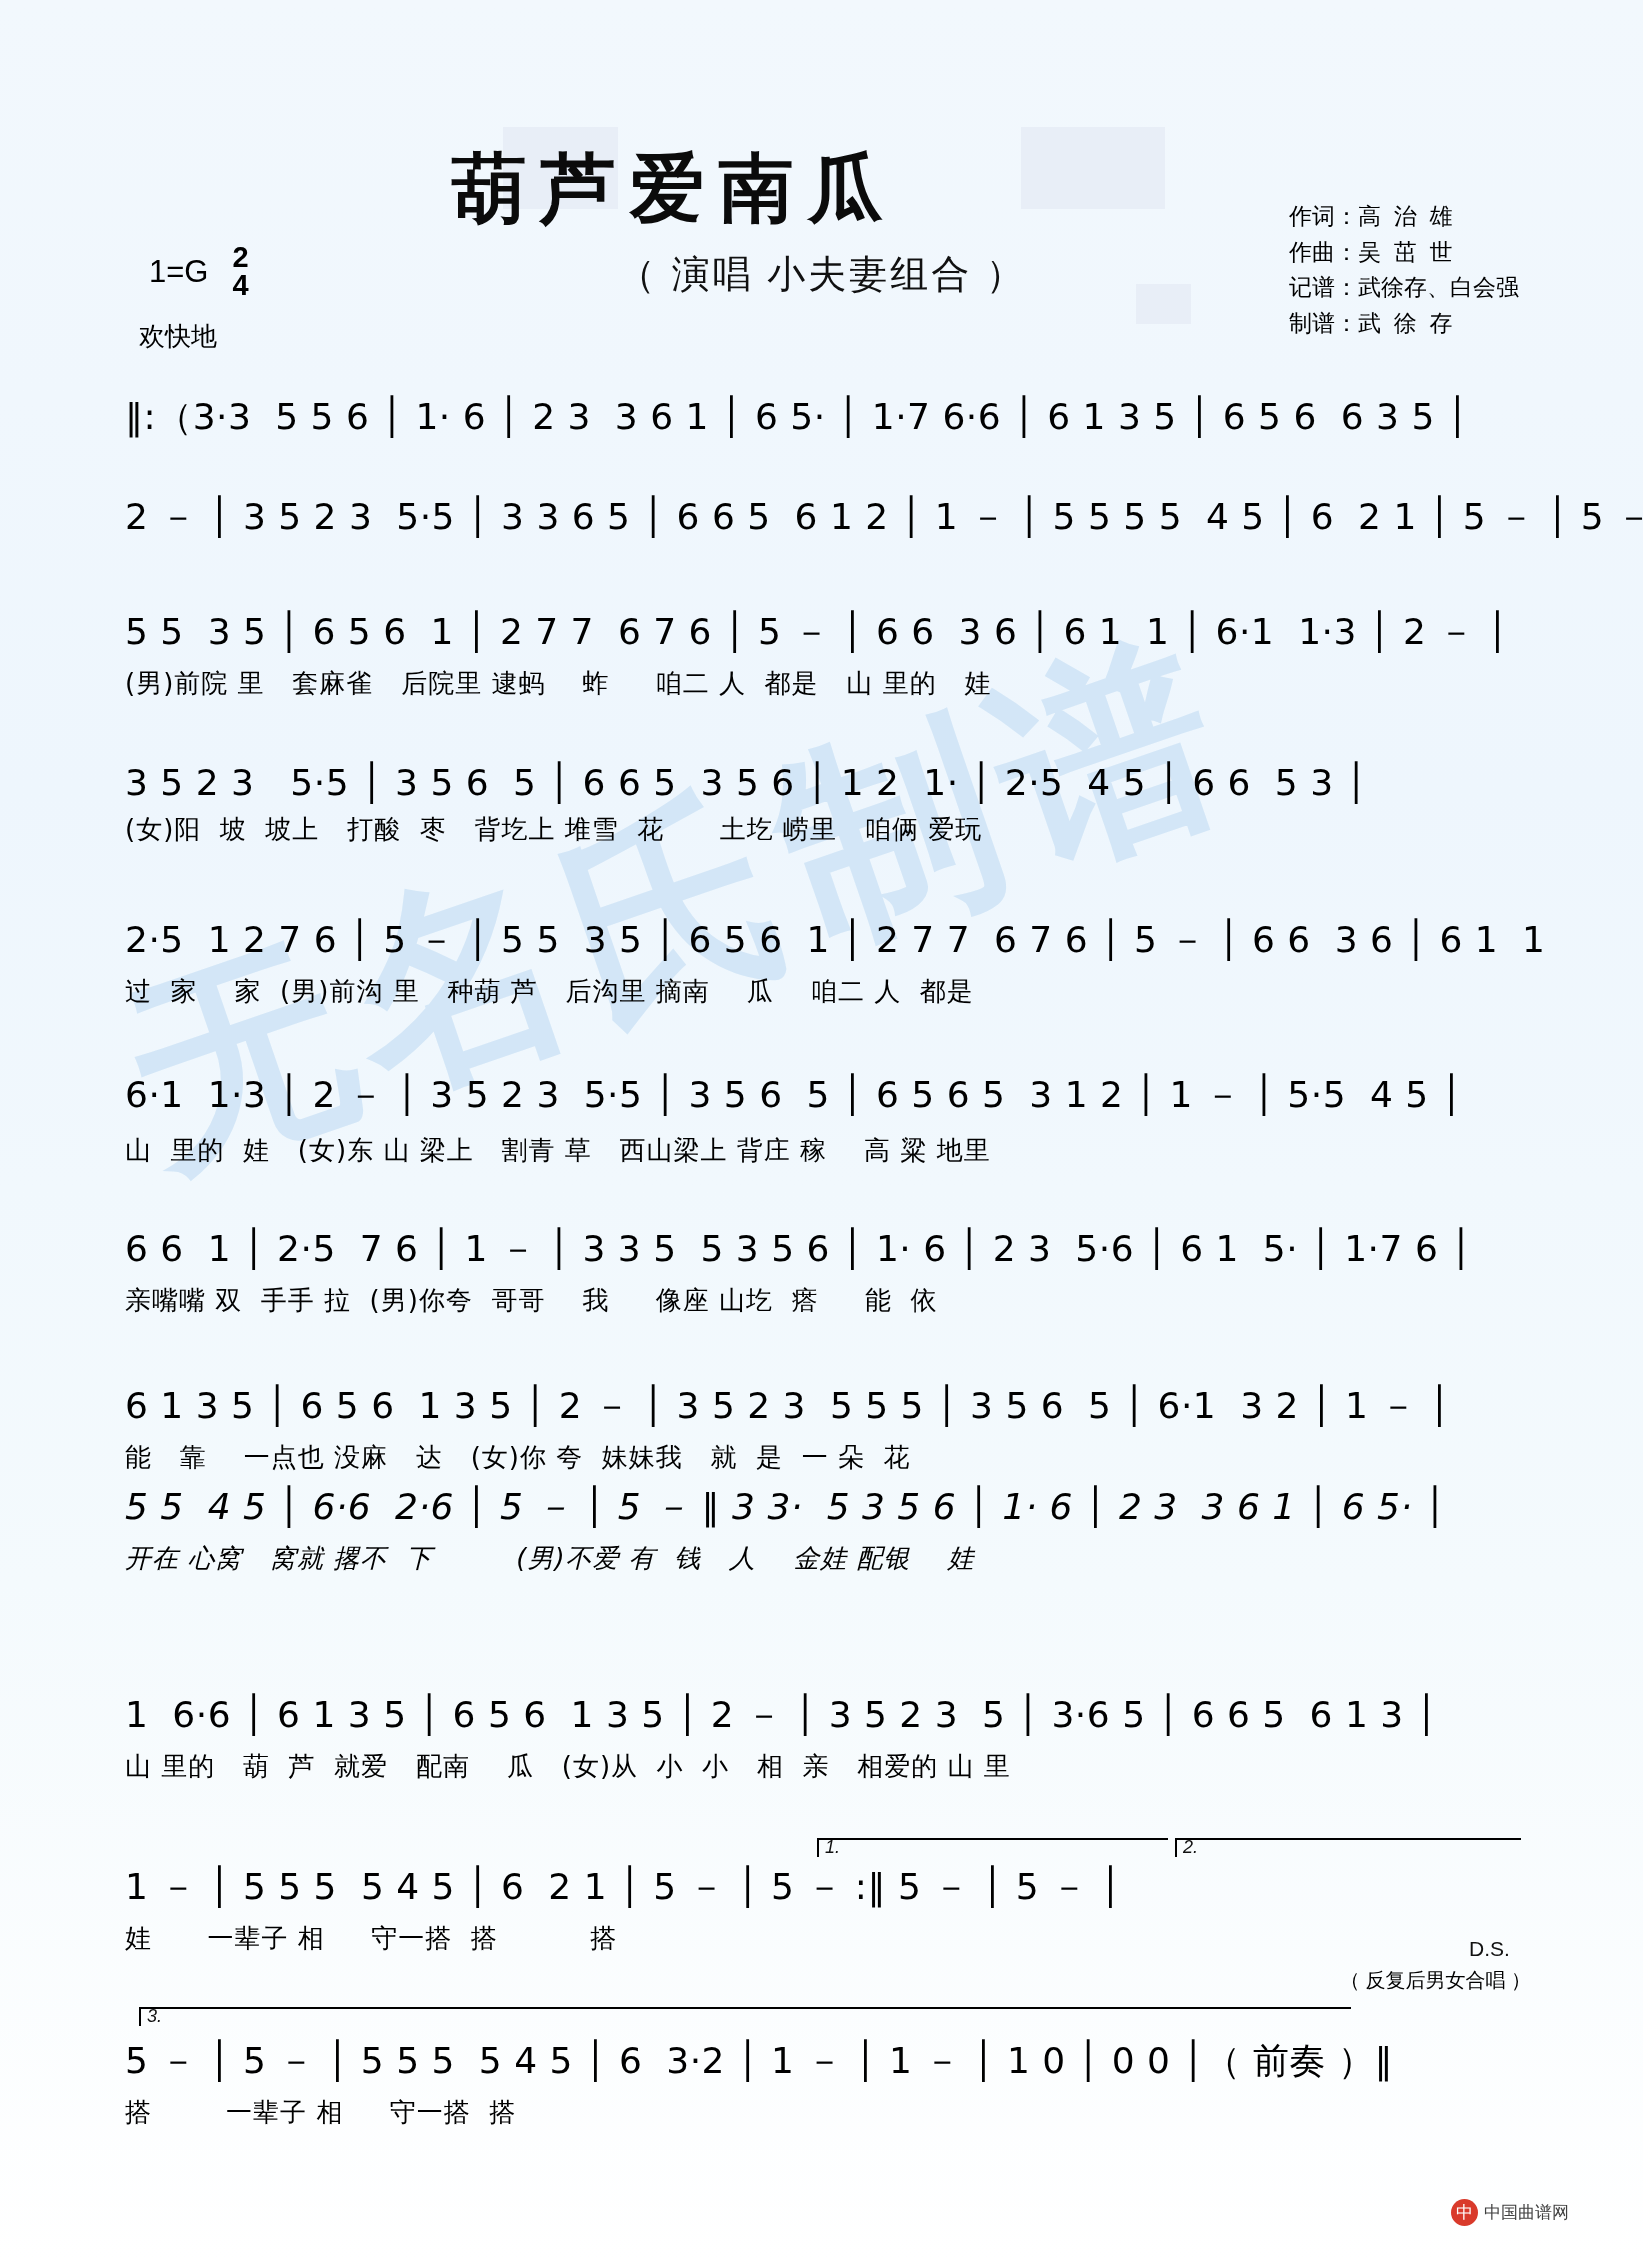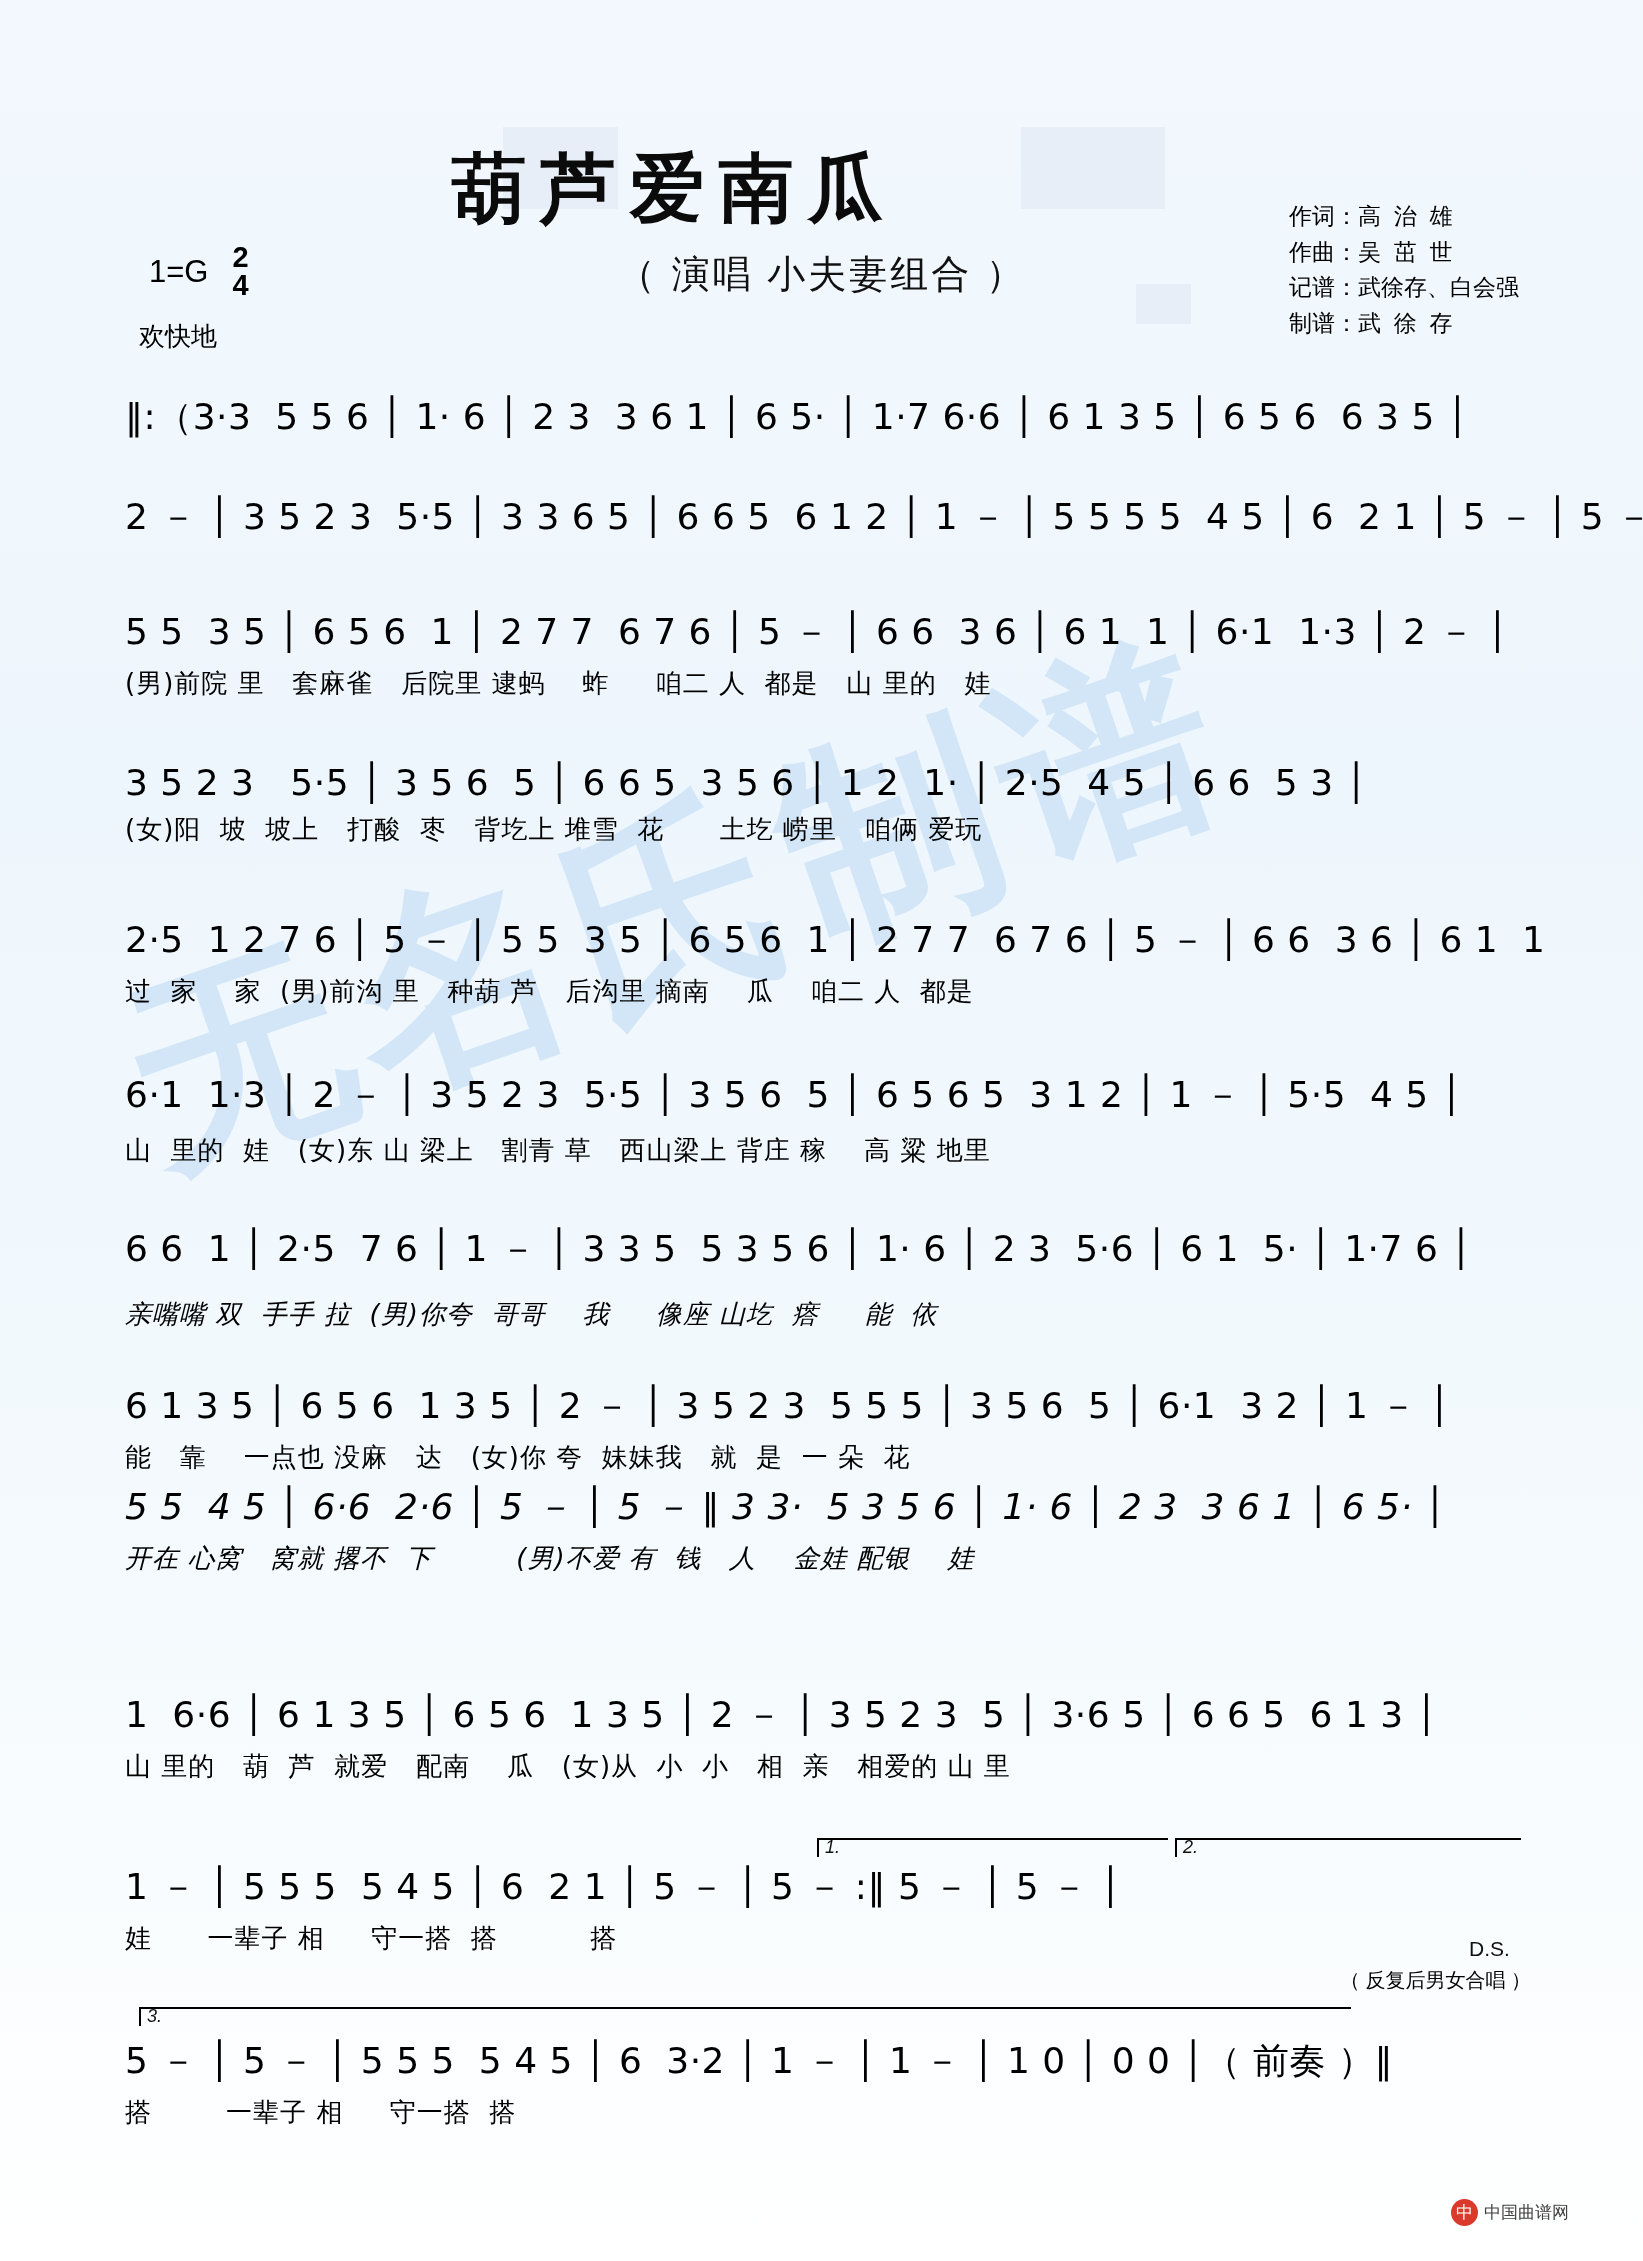--- a/index.html
+++ b/index.html
@@ -222,21 +222,21 @@
     <div class="lyrics" style="margin-top:9px;">过  家    家  (男)前沟 里   种葫 芦   后沟里 摘南    瓜    咱二 人  都是</div>
   </div>
 
   <div class="row" style="top:1071px;">
     <div class="notes">6·1  1·3 │ 2 － │ 3 5 2 3  5·5 │ 3 5 6  5 │ 6 5 6 5  3 1 2 │ 1 － │ 5·5  4 5 │</div>
     <div class="lyrics" style="margin-top:13px;">山  里的  娃   (女)东 山 梁上   割青 草   西山梁上 背庄 稼    高 粱 地里</div>
   </div>
 
   <div class="row" style="top:1225px;">
     <div class="notes">6 6  1 │ 2·5  7 6 │ 1 － │ 3 3 5  5 3 5 6 │ 1· 6 │ 2 3  5·6 │ 6 1  5· │ 1·7 6 │</div>
-    <div class="lyrics" style="margin-top:23px;font-style:italic;">亲嘴嘴 双  手手 拉  (男)你夸  哥哥    我     像座 山圪  瘩     能  依</div>
+    <div class="lyrics" style="margin-top:9px;">亲嘴嘴 双  手手 拉  (男)你夸  哥哥    我     像座 山圪  瘩     能  依</div>
   </div>
 
   <div class="row" style="top:1382px;">
     <div class="notes">6 1 3 5 │ 6 5 6  1 3 5 │ 2 － │ 3 5 2 3  5 5 5 │ 3 5 6  5 │ 6·1  3 2 │ 1 － │</div>
     <div class="lyrics" style="margin-top:9px;">能   靠    一点也 没麻   达   (女)你 夸  妹妹我   就  是  一 朵  花</div>
   </div>
 
   <div class="row" style="top:1483px;font-style:italic;">
     <div class="notes">5 5  4 5 │ 6·6  2·6 │ 5 － │ 5 － ‖ 3 3·  5 3 5 6 │ 1· 6 │ 2 3  3 6 1 │ 6 5· │</div>
     <div class="lyrics" style="margin-top:9px;">开在 心窝   窝就 撂不  下         (男)不爱 有  钱   人    金娃 配银    娃</div>

